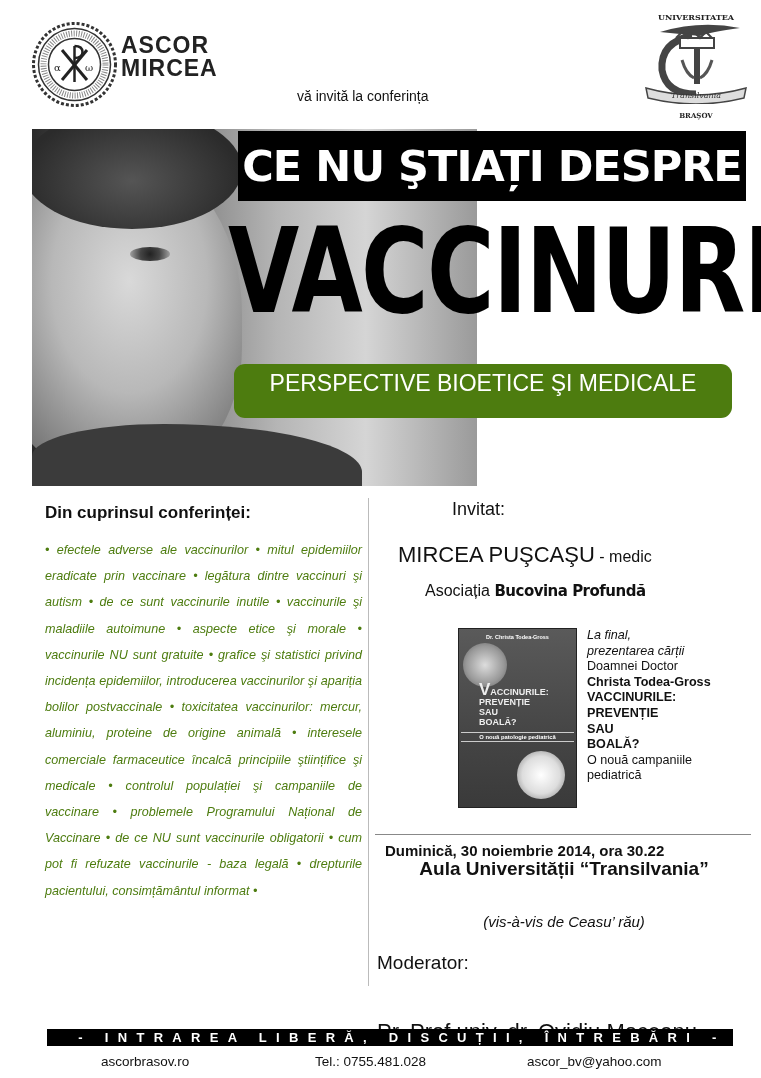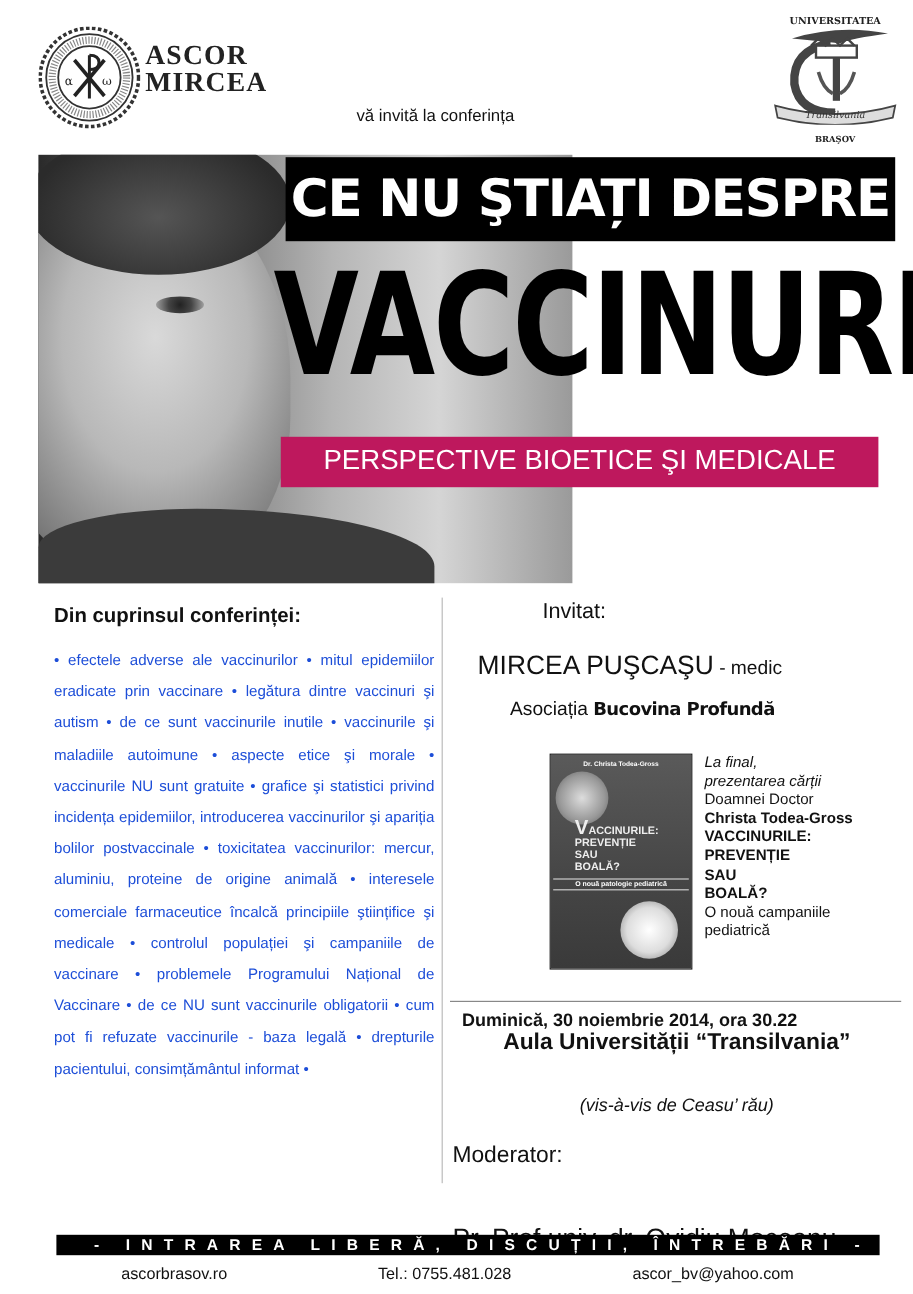--- a/index.html
+++ b/index.html
@@ -1,46 +1,46 @@
 <!DOCTYPE html>
 <html><head>
 <meta charset="utf-8">
 <style>
   * { box-sizing: border-box; margin: 0; padding: 0; }
   html, body { width: 761px; height: 1078px; background: #ffffff; overflow: hidden; }
   body { position: relative; font-family: "Liberation Sans", "DejaVu Sans", sans-serif; color: #111; }
 
   
   .ascor-logo { position: absolute; left: 32px; top: 22px; width: 85px; height: 85px; }
-  .ascor-name { position: absolute; left: 121px; top: 34px; font-family: Liberation Serif, serif; font-weight: bold; font-size: 23px; line-height: 23px; letter-spacing: 1px; color: #222; }
+  .ascor-name { position: absolute; left: 121px; top: 34px; font-family: Liberation Sans, sans-serif; font-weight: bold; font-size: 23px; line-height: 23px; letter-spacing: 1px; color: #222; }
   .invite-line { position: absolute; left: 297px; top: 88px; font-size: 14px; color: #111; }
   .univ-logo { position: absolute; left: 640px; top: 12px; width: 112px; height: 108px; text-align: center; }
   .univ-top { font-family: "DejaVu Serif", serif; font-size: 8px; font-weight: bold; color: #222; }
   .univ-bot { font-family: "DejaVu Serif", serif; font-size: 7px; font-weight: bold; color: #222; position: absolute; bottom: 0; left: 0; right: 0; }
 
   
   .hero { position: absolute; left: 32px; top: 129px; width: 445px; height: 357px; overflow: hidden;
           background: linear-gradient(90deg, #2a2a2a 0%, #6a6a6a 25%, #b5b5b5 55%, #d5d5d5 75%, #9a9a9a 100%); }
   .hero .face { position: absolute; left: -40px; top: 20px; width: 250px; height: 330px; border-radius: 45% 50% 40% 45%;
           background: radial-gradient(ellipse at 55% 40%, #d9d9d9 0%, #b8b8b8 40%, #7a7a7a 75%, #3a3a3a 100%); }
   .hero .hair { position: absolute; left: -10px; top: -20px; width: 220px; height: 120px; border-radius: 50%; background: radial-gradient(ellipse at 50% 60%, #555 0%, #2b2b2b 70%); }
   .hero .eye { position: absolute; left: 98px; top: 118px; width: 40px; height: 14px; border-radius: 50%; background: radial-gradient(circle at 50% 50%, #222 0%, #444 45%, #aaa 100%); }
   .hero .collar { position: absolute; left: 0; top: 295px; width: 330px; height: 80px; border-radius: 40% 60% 0 0; background: #3b3b3b; }
 
   .title-bar { position: absolute; left: 238px; top: 131px; width: 508px; height: 70px; background: #000; color: #fff;
                font-family: "DejaVu Sans", sans-serif; font-weight: bold; font-size: 43px; line-height: 70px; text-align: center; letter-spacing: -1px; }
   .big-word { position: absolute; left: 228px; top: 206px; width: 504px; font-family: "DejaVu Sans", sans-serif; font-weight: bold;
               font-size: 118px; line-height: 130px; color: #000; text-align: center; transform: scaleX(0.78); transform-origin: left center; letter-spacing: -2px; white-space: nowrap; width: 650px; }
-  .subtitle-bar { position: absolute; left: 234px; top: 364px; width: 498px; height: 42px; background: #be185d; color: #fff;
-                  font-size: 23px; line-height: 38px; text-align: center; }
+  .subtitle-bar { position: absolute; left: 234px; top: 364px; width: 498px; height: 54px; background: #4d7c0f; color: #fff;
+                  font-size: 23px; line-height: 38px; text-align: center; border-radius: 11px; }
 
   
   .divider-v { position: absolute; left: 368px; top: 498px; width: 1px; height: 488px; background: #bbb; }
   .contents-head { position: absolute; left: 45px; top: 503px; font-weight: bold; font-size: 17px; }
-  .contents-body { position: absolute; left: 45px; top: 537px; width: 317px; font-size: 12.6px; line-height: 26.2px; text-align: justify; color: #1d4ed8; }
+  .contents-body { position: absolute; left: 45px; top: 537px; width: 317px; font-size: 12.6px; line-height: 26.2px; text-align: justify; color: #4d7c0f; font-style: italic; }
 
   
   .guest-label { position: absolute; left: 452px; top: 499px; font-size: 18px; }
   .guest-name { position: absolute; left: 398px; top: 542px; font-size: 22px; }
   .guest-name small { font-size: 16px; }
   .guest-assoc { position: absolute; left: 425px; top: 582px; font-size: 16px; }
   .guest-assoc b { font-family: "DejaVu Sans", sans-serif; font-weight: bold; font-size: 15px; letter-spacing: -0.5px; }
 
   .book { position: absolute; left: 458px; top: 628px; width: 119px; height: 180px;
           background: linear-gradient(180deg, #5a5a5a 0%, #454545 60%, #3a3a3a 100%); border: 1px solid #222; overflow: hidden; }

